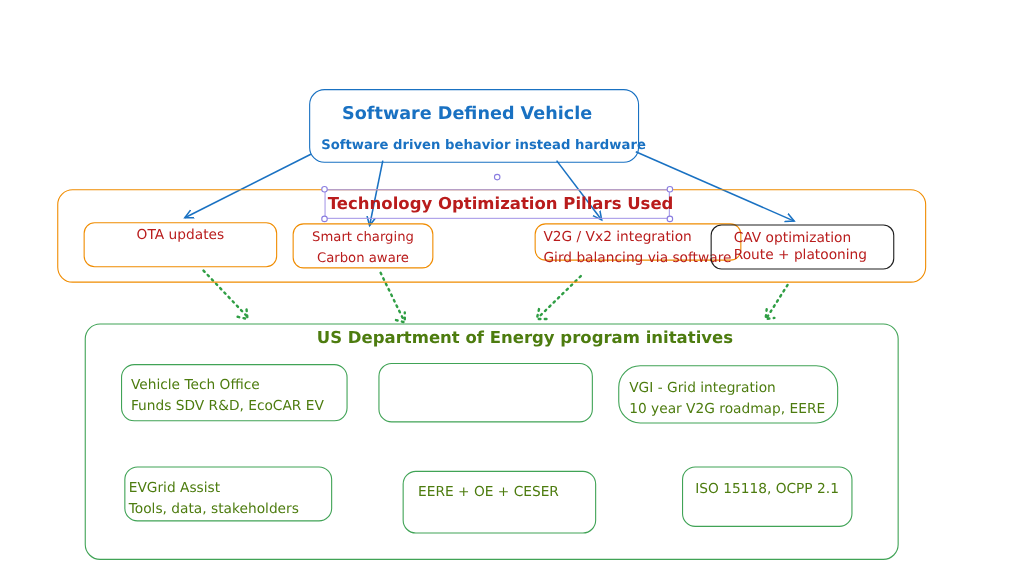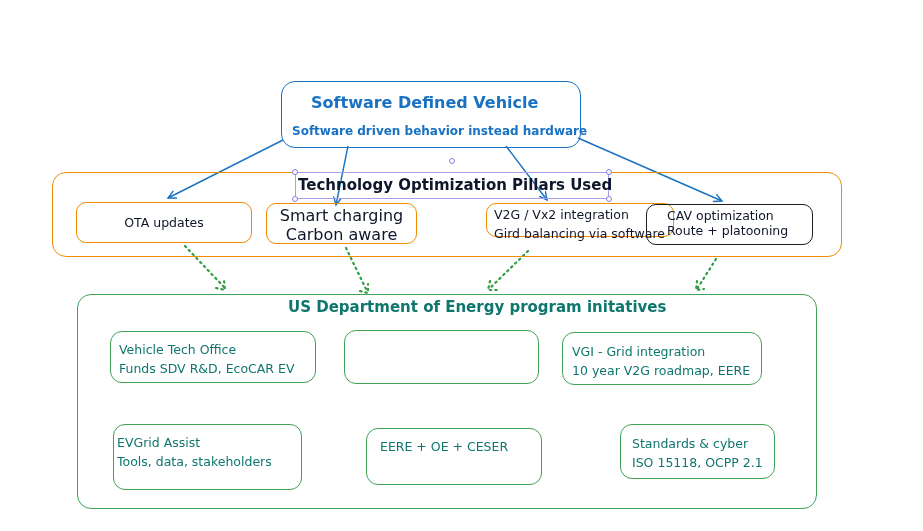--- a/index.html
+++ b/index.html
@@ -2,22 +2,22 @@
 <html><head>
 <meta charset="utf-8">
 <style>
   html, body { margin: 0; padding: 0; background: #ffffff; }
   body { width: 923px; height: 531px; position: relative; overflow: hidden;
          font-family: "DejaVu Sans", sans-serif; }
   .box { position: absolute; box-sizing: border-box; border-radius: 12px; }
   .txt { position: absolute; white-space: nowrap; font-weight: bold; }
   svg.conn { position: absolute; left: 0; top: 0; width: 923px; height: 531px; pointer-events: none; }
   .blue { color: #1971c2; }
-  .orange { color: #0f172a; }
-  .green { color: #0f766e; }
+  .orange { color: #b91c1c; }
+  .green { color: #4d7c0f; }
   .sdv { left: 281px; top: 81px; width: 300px; height: 67px; border: 1.6px solid #1971c2; border-radius: 14px; }
   .pillars { left: 52px; top: 172px; width: 790px; height: 85px; border: 1.6px solid #f08c00; border-radius: 14px; }
   .doe { left: 77px; top: 294px; width: 740px; height: 215px; border: 1.6px solid #40a356; border-radius: 14px; }
   .pbox { border: 1.6px solid #f08c00; border-radius: 10px; }
   .gbox { border: 1.4px solid #40a356; border-radius: 12px; }
   .pbox .line, .gbox .line { display: block; line-height: 19px; }
   .sel { position: absolute; left: 295px; top: 172px; width: 314px; height: 27px; border: 1px solid #a99ce8; box-sizing: border-box; }
   .handle { position: absolute; width: 6px; height: 6px; border: 1px solid #8a7de0; border-radius: 50%; background: #fff; box-sizing: border-box; }
 </style>
 </head>
@@ -48,25 +48,25 @@
 <div class="handle" style="left:449px; top:158px;"></div>
 
 <div class="box pillars"></div>
 <div class="sel"></div>
 <div class="handle" style="left:292px; top:169px;"></div>
 <div class="handle" style="left:606px; top:169px;"></div>
 <div class="handle" style="left:292px; top:196px;"></div>
 <div class="handle" style="left:606px; top:196px;"></div>
 <div class="txt orange" style="left:298px; top:176px; font-size:15px;">Technology Optimization Pillars Used</div>
 
-<div class="box pbox orange" style="left:76px; top:202px; width:176px; height:41px; display:flex; align-items:center; justify-content:center; font-size:12.5px;">
+<div class="box pbox orange" style="left:76px; top:202px; width:176px; height:41px; display:flex; align-items:flex-start; justify-content:center; font-size:12.5px;">
   <span class="line">OTA updates</span>
 </div>
 
-<div class="box pbox orange" style="left:266px; top:203px; width:151px; height:41px; text-align:center; font-size:16px; padding-top:2px;">
+<div class="box pbox orange" style="left:266px; top:203px; width:128px; height:41px; text-align:center; font-size:12px; padding-top:2px;">
   <span class="line">Smart charging</span>
   <span class="line">Carbon aware</span>
 </div>
 
 <div class="box pbox orange" style="left:438px; top:203px; width:188px; height:34px; font-size:12.5px; padding:1px 0 0 7px;margin-left:48px;">
   <span class="line">V2G / Vx2 integration</span>
   <span class="line">Gird balancing via software</span>
 </div>
 
 <div class="box orange" style="left:646px; top:204px; width:167px; height:41px; border:1.6px solid #1e1e1e; border-radius:10px; font-size:12.5px; padding:3px 0 0 20px;">
@@ -78,30 +78,29 @@
 <div class="txt green" style="left:288px; top:298px; font-size:15px;">US Department of Energy program initatives</div>
 
 <div class="box gbox green" style="left:110px; top:331px; width:206px; height:52px; font-size:12.5px; padding:8px 0 0 8px;">
   <span class="line">Vehicle Tech Office</span>
   <span class="line">Funds SDV R&amp;D, EcoCAR EV</span>
 </div>
 
 <div class="box gbox green" style="left:344px; top:330px; width:195px; height:54px; font-size:12.5px; padding:9px 0 0 17px;">
 </div>
 
-<div class="box gbox green" style="left:562px; top:332px; width:200px; height:53px; font-size:12.5px; padding:9px 0 0 9px;">
+<div class="box gbox green" style="left:562px; top:332px; width:200px; height:53px; font-size:12.5px; padding:9px 0 0 9px;border-radius:20px;">
   <span class="line">VGI - Grid integration</span>
   <span class="line">10 year V2G roadmap, EERE</span>
 </div>
 
-<div class="box gbox green" style="left:113px; top:424px; width:189px; height:66px; font-size:12.5px; padding:8px 0 0 3px;">
+<div class="box gbox green" style="left:113px; top:424px; width:189px; height:50px; font-size:12.5px; padding:8px 0 0 3px;">
   <span class="line">EVGrid Assist</span>
   <span class="line">Tools, data, stakeholders</span>
 </div>
 
 <div class="box gbox green" style="left:366px; top:428px; width:176px; height:57px; font-size:12.5px; padding:8px 0 0 13px;">
   <span class="line">EERE + OE + CESER</span>
 </div>
 
 <div class="box gbox green" style="left:620px; top:424px; width:155px; height:55px; font-size:12.5px; padding:9px 0 0 11px;">
-  <span class="line">Standards &amp; cyber</span>
   <span class="line">ISO 15118, OCPP 2.1</span>
 </div>
 
 </body></html>

